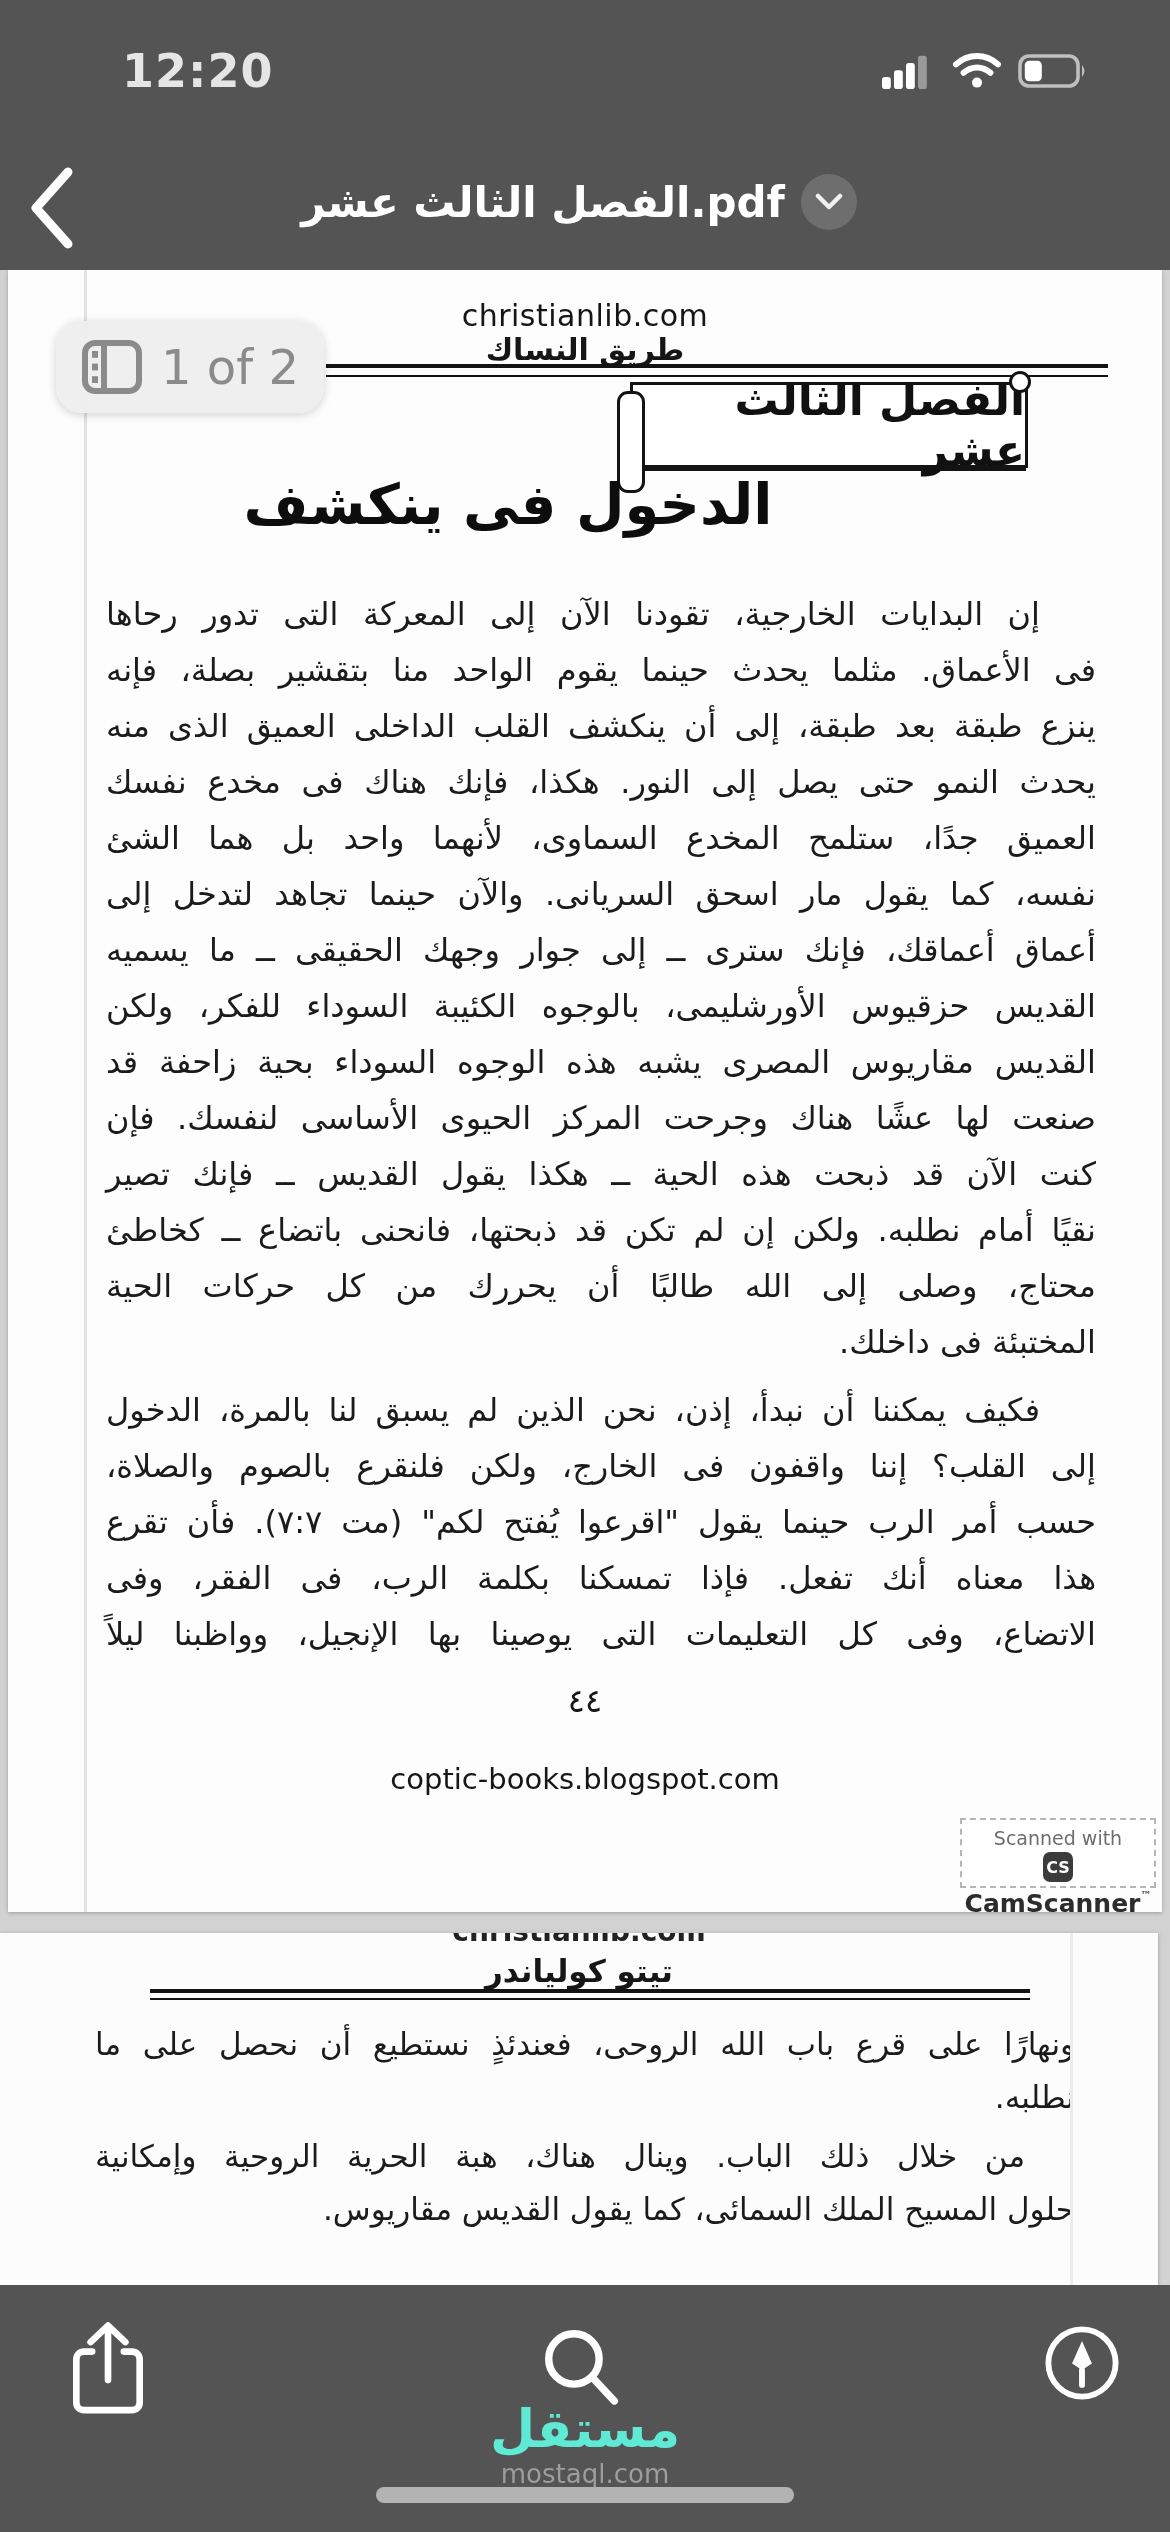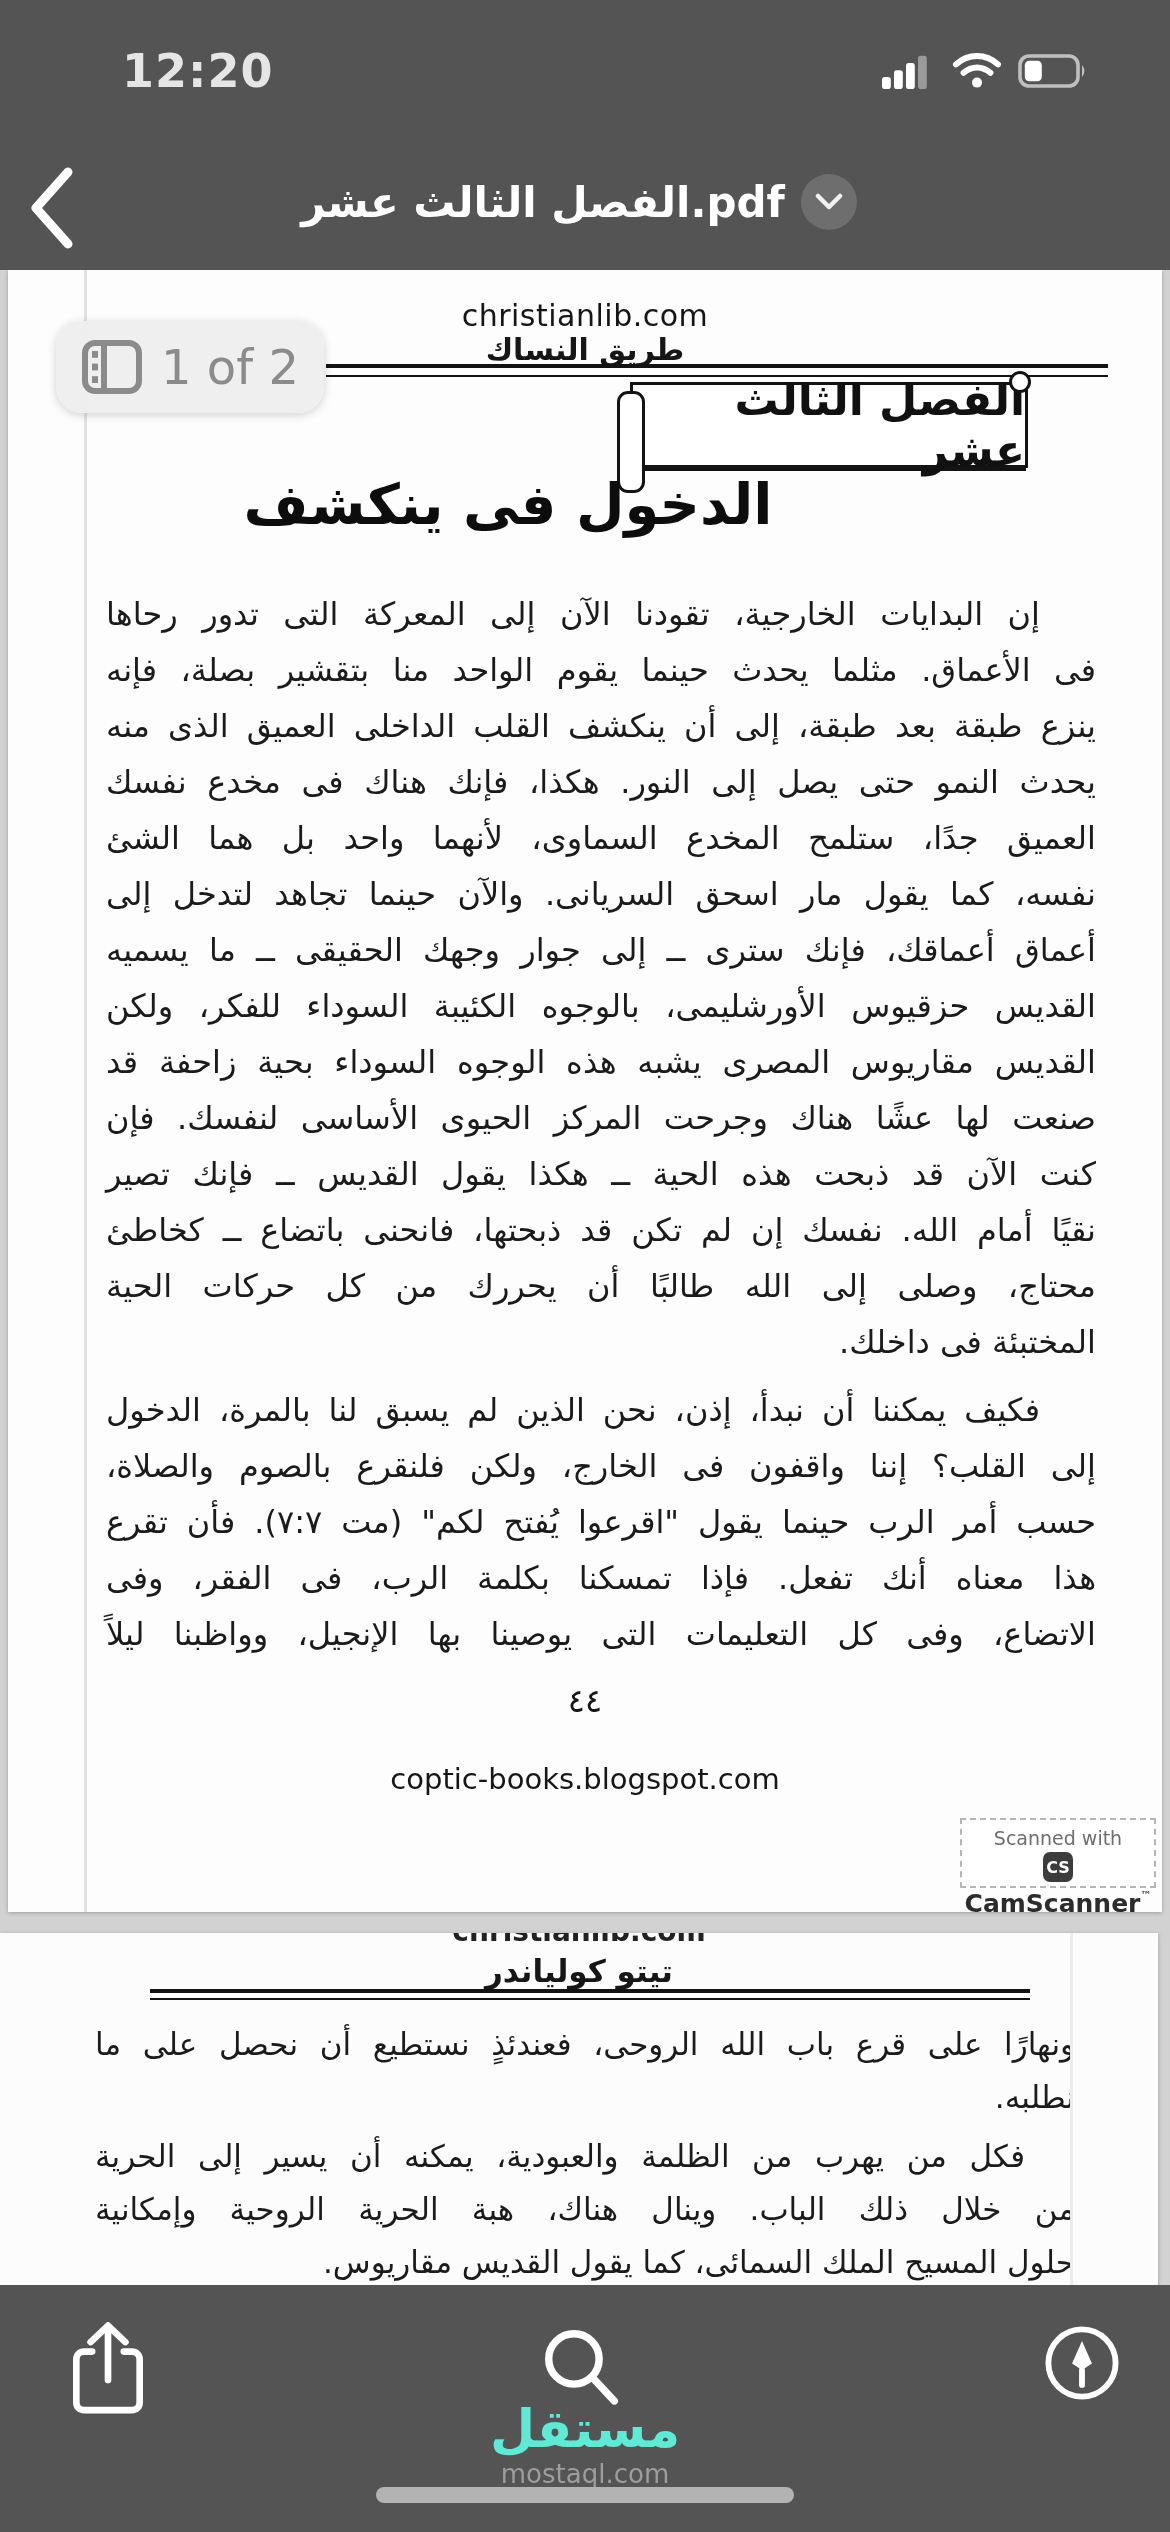--- a/index.html
+++ b/index.html
@@ -100,21 +100,21 @@
       <div class="line">فى الأعماق. مثلما يحدث حينما يقوم الواحد منا بتقشير بصلة، فإنه</div>
       <div class="line">ينزع طبقة بعد طبقة، إلى أن ينكشف القلب الداخلى العميق الذى منه</div>
       <div class="line">يحدث النمو حتى يصل إلى النور. هكذا، فإنك هناك فى مخدع نفسك</div>
       <div class="line">العميق جدًا، ستلمح المخدع السماوى، لأنهما واحد بل هما الشئ</div>
       <div class="line">نفسه، كما يقول مار اسحق السريانى. والآن حينما تجاهد لتدخل إلى</div>
       <div class="line">أعماق أعماقك، فإنك سترى ــ إلى جوار وجهك الحقيقى ــ ما يسميه</div>
       <div class="line">القديس حزقيوس الأورشليمى، بالوجوه الكئيبة السوداء للفكر، ولكن</div>
       <div class="line">القديس مقاريوس المصرى يشبه هذه الوجوه السوداء بحية زاحفة قد</div>
       <div class="line">صنعت لها عشًا هناك وجرحت المركز الحيوى الأساسى لنفسك. فإن</div>
       <div class="line">كنت الآن قد ذبحت هذه الحية ــ هكذا يقول القديس ــ فإنك تصير</div>
-      <div class="line">نقيًا أمام الله. نفسك إن لم تكن قد ذبحتها، فانحنى باتضاع ــ كخاطئ</div>
+      <div class="line">نقيًا أمام نطلبه. ولكن إن لم تكن قد ذبحتها، فانحنى باتضاع ــ كخاطئ</div>
       <div class="line">محتاج، وصلى إلى الله طالبًا أن يحررك من كل حركات الحية</div>
       <div class="line">المختبئة فى داخلك.</div>
     </div>
   <div class="textblock p1-para2">
       <div class="line">فكيف يمكننا أن نبدأ، إذن، نحن الذين لم يسبق لنا بالمرة، الدخول</div>
       <div class="line">إلى القلب؟ إننا واقفون فى الخارج، ولكن فلنقرع بالصوم والصلاة،</div>
       <div class="line">حسب أمر الرب حينما يقول "اقرعوا يُفتح لكم" (مت ٧:٧). فأن تقرع</div>
       <div class="line">هذا معناه أنك تفعل. فإذا تمسكنا بكلمة الرب، فى الفقر، وفى</div>
       <div class="line">الاتضاع، وفى كل التعليمات التى يوصينا بها الإنجيل، وواظبنا ليلاً</div>
     </div>
@@ -135,21 +135,20 @@
   <div class="p2-site-clip">
     <div>christianlib.com</div>
   </div>
   <div class="centered p2-author">تيتو كولياندر</div>
   <div class="dbl-rule rule2"></div>
   <div class="p2-block p2-cont">
       <div class="line">ونهارًا على قرع باب الله الروحى، فعندئذٍ نستطيع أن نحصل على ما</div>
       <div class="line">نطلبه.</div>
     </div>
   <div class="p2-block p2-para">
-      <div class="line">فكل من يهرب من الظلمة والعبودية، يمكنه أن يسير إلى الحرية</div>
       <div class="line">من خلال ذلك الباب. وينال هناك، هبة الحرية الروحية وإمكانية</div>
       <div class="line">حلول المسيح الملك السمائى، كما يقول القديس مقاريوس.</div>
     </div>
   <div class="scanline" style="left:1070px;background:#ececec;"></div>
 </div>
 
 <div class="page-pill">
   <svg width="62" height="56" viewBox="0 0 31 28">
     <rect x="2" y="2" width="27" height="24" rx="5" fill="none" stroke="#8b8b8b" stroke-width="3"></rect>
     <line x1="11.5" y1="2" x2="11.5" y2="26" stroke="#8b8b8b" stroke-width="3"></line>

